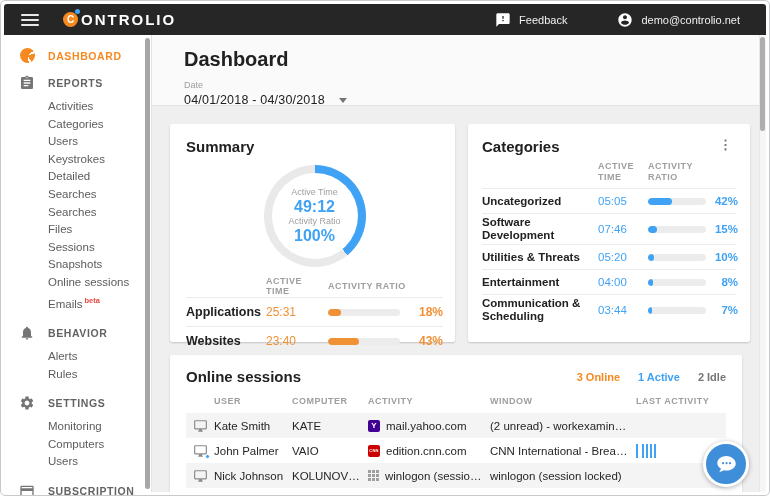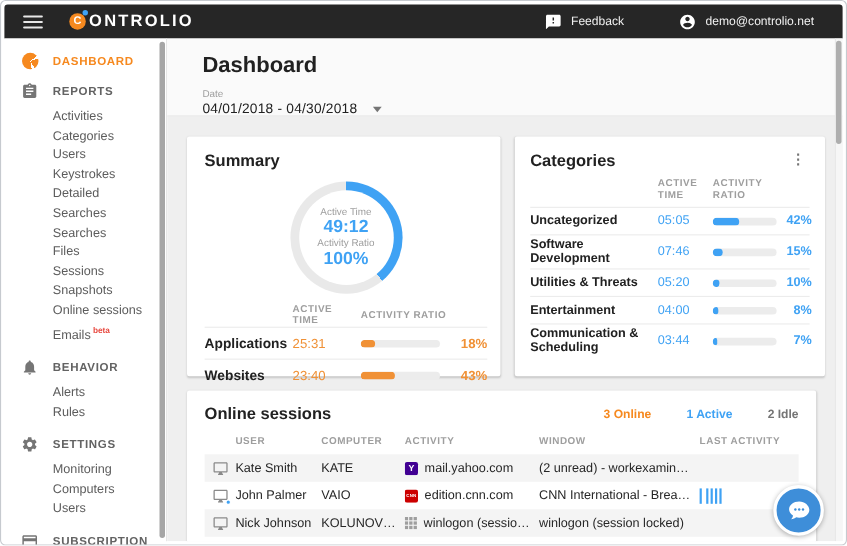--- a/index.html
+++ b/index.html
@@ -76,21 +76,21 @@
   .cgrid { display:grid; grid-template-columns:116px 50px 1fr 32px; align-items:center; }
   .cgrid-head { padding:6px 0 5px; }
   .cgrid-head .colhead { line-height:11px; }
   .crow { border-top:1px solid #ececec; min-height:25px; padding:2px 0; }
   .crow .name { font-size:11.5px; font-weight:bold; color:#212121; line-height:13px; }
   .crow .blue-txt { font-size:11.5px; }
 
   
   .os-card { width:572px; margin-top:13px; height:150px; padding:13px 16px 0; }
   .os-head { display:flex; align-items:center; }
-  .os-status { margin-left:auto; display:flex; gap:32px; font-size:11px; font-weight:bold; }
+  .os-status { margin-left:auto; display:flex; gap:18px; font-size:11px; font-weight:bold; }
   .st-online { color:#f6891f; } .st-active { color:#3fa2f4; } .st-idle { color:#757575; }
   .ogrid { display:grid; grid-template-columns:28px 78px 76px 122px 146px 1fr; align-items:center; }
   .ogrid-head { height:24px; margin-top:4px; }
   .orow { height:25px; font-size:11.5px; color:#262626; }
   .orow.alt { background:#f4f4f4; }
   .ocell { overflow:hidden; white-space:nowrap; text-overflow:ellipsis; padding-right:6px; }
   .mon-wrap { position:relative; width:15px; height:14px; margin-left:7px; }
   .mon-dot { position:absolute; right:-2px; bottom:-1px; width:5px; height:5px; border-radius:50%; background:#3fa2f4; border:1px solid #fff; }
   .act-cell { display:flex; align-items:center; gap:6px; overflow:hidden; white-space:nowrap; }
   .fav { width:12px; height:12px; border-radius:2px; color:#fff; display:flex; align-items:center; justify-content:center; flex-shrink:0; font-weight:bold; }

